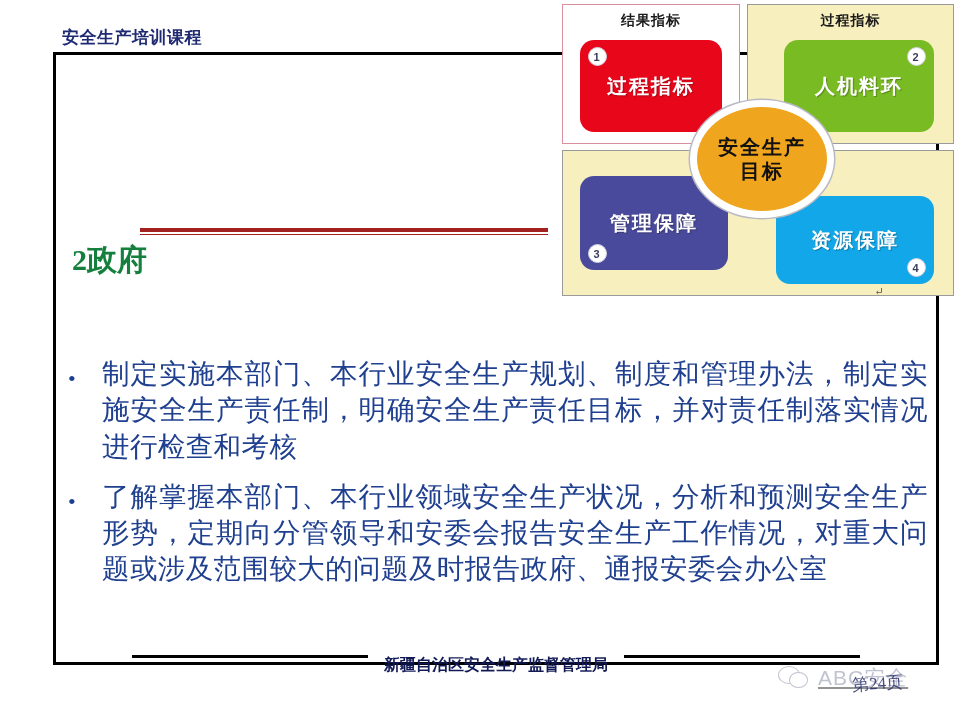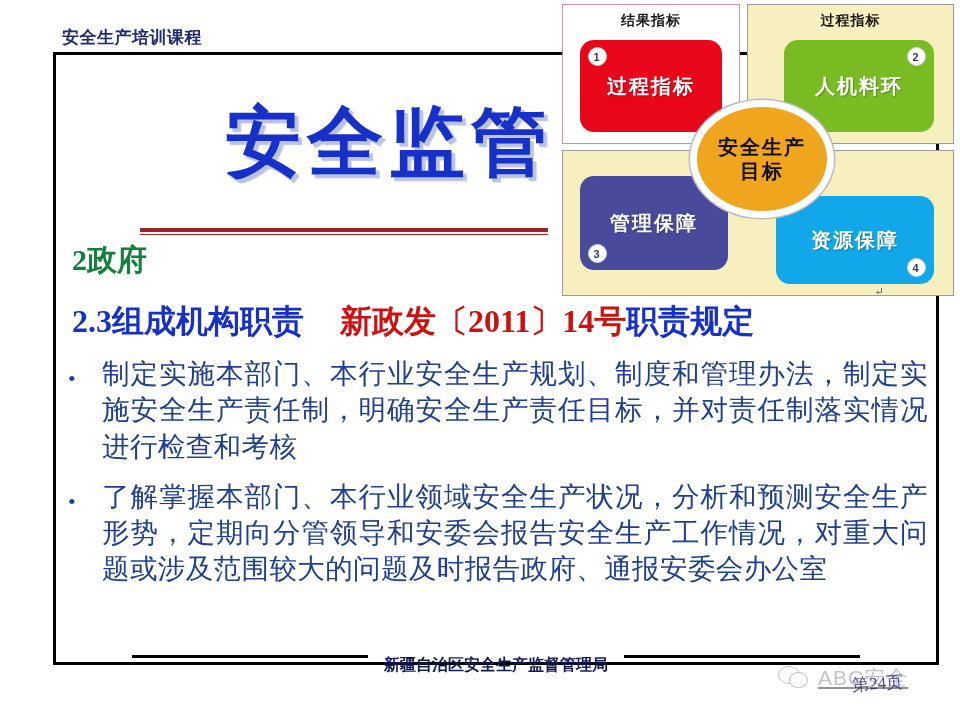--- a/index.html
+++ b/index.html
@@ -312,29 +312,25 @@
 </style>
 </head>
 <body>
 
 <div id="slide">
 
   <div class="course-label">安全生产培训课程</div>
 
   <div class="frame"></div>
 
-  <div class="slide-title">安全监管</div>
 
   <div class="title-rule"></div>
 
   <div class="heading-1">2政府</div>
 
-  <div class="heading-2">
-    <span class="seg-blue">2.3组成机构职责</span><span class="gap"></span><span class="seg-red">新政发〔2011〕14号</span><span class="seg-blue">职责规定</span>
-  </div>
 
   <div class="bullets">
     <div class="bullet-row">
       <div class="bullet-dot">•</div>
       <div class="bullet-text">制定实施本部门、本行业安全生产规划、制度和管理办法，制定实施安全生产责任制，明确安全生产责任目标，并对责任制落实情况进行检查和考核</div>
     </div>
     <div class="bullet-row">
       <div class="bullet-dot">•</div>
       <div class="bullet-text">了解掌握本部门、本行业领域安全生产状况，分析和预测安全生产形势，定期向分管领导和安委会报告安全生产工作情况，对重大问题或涉及范围较大的问题及时报告政府、通报安委会办公室</div>
     </div>

